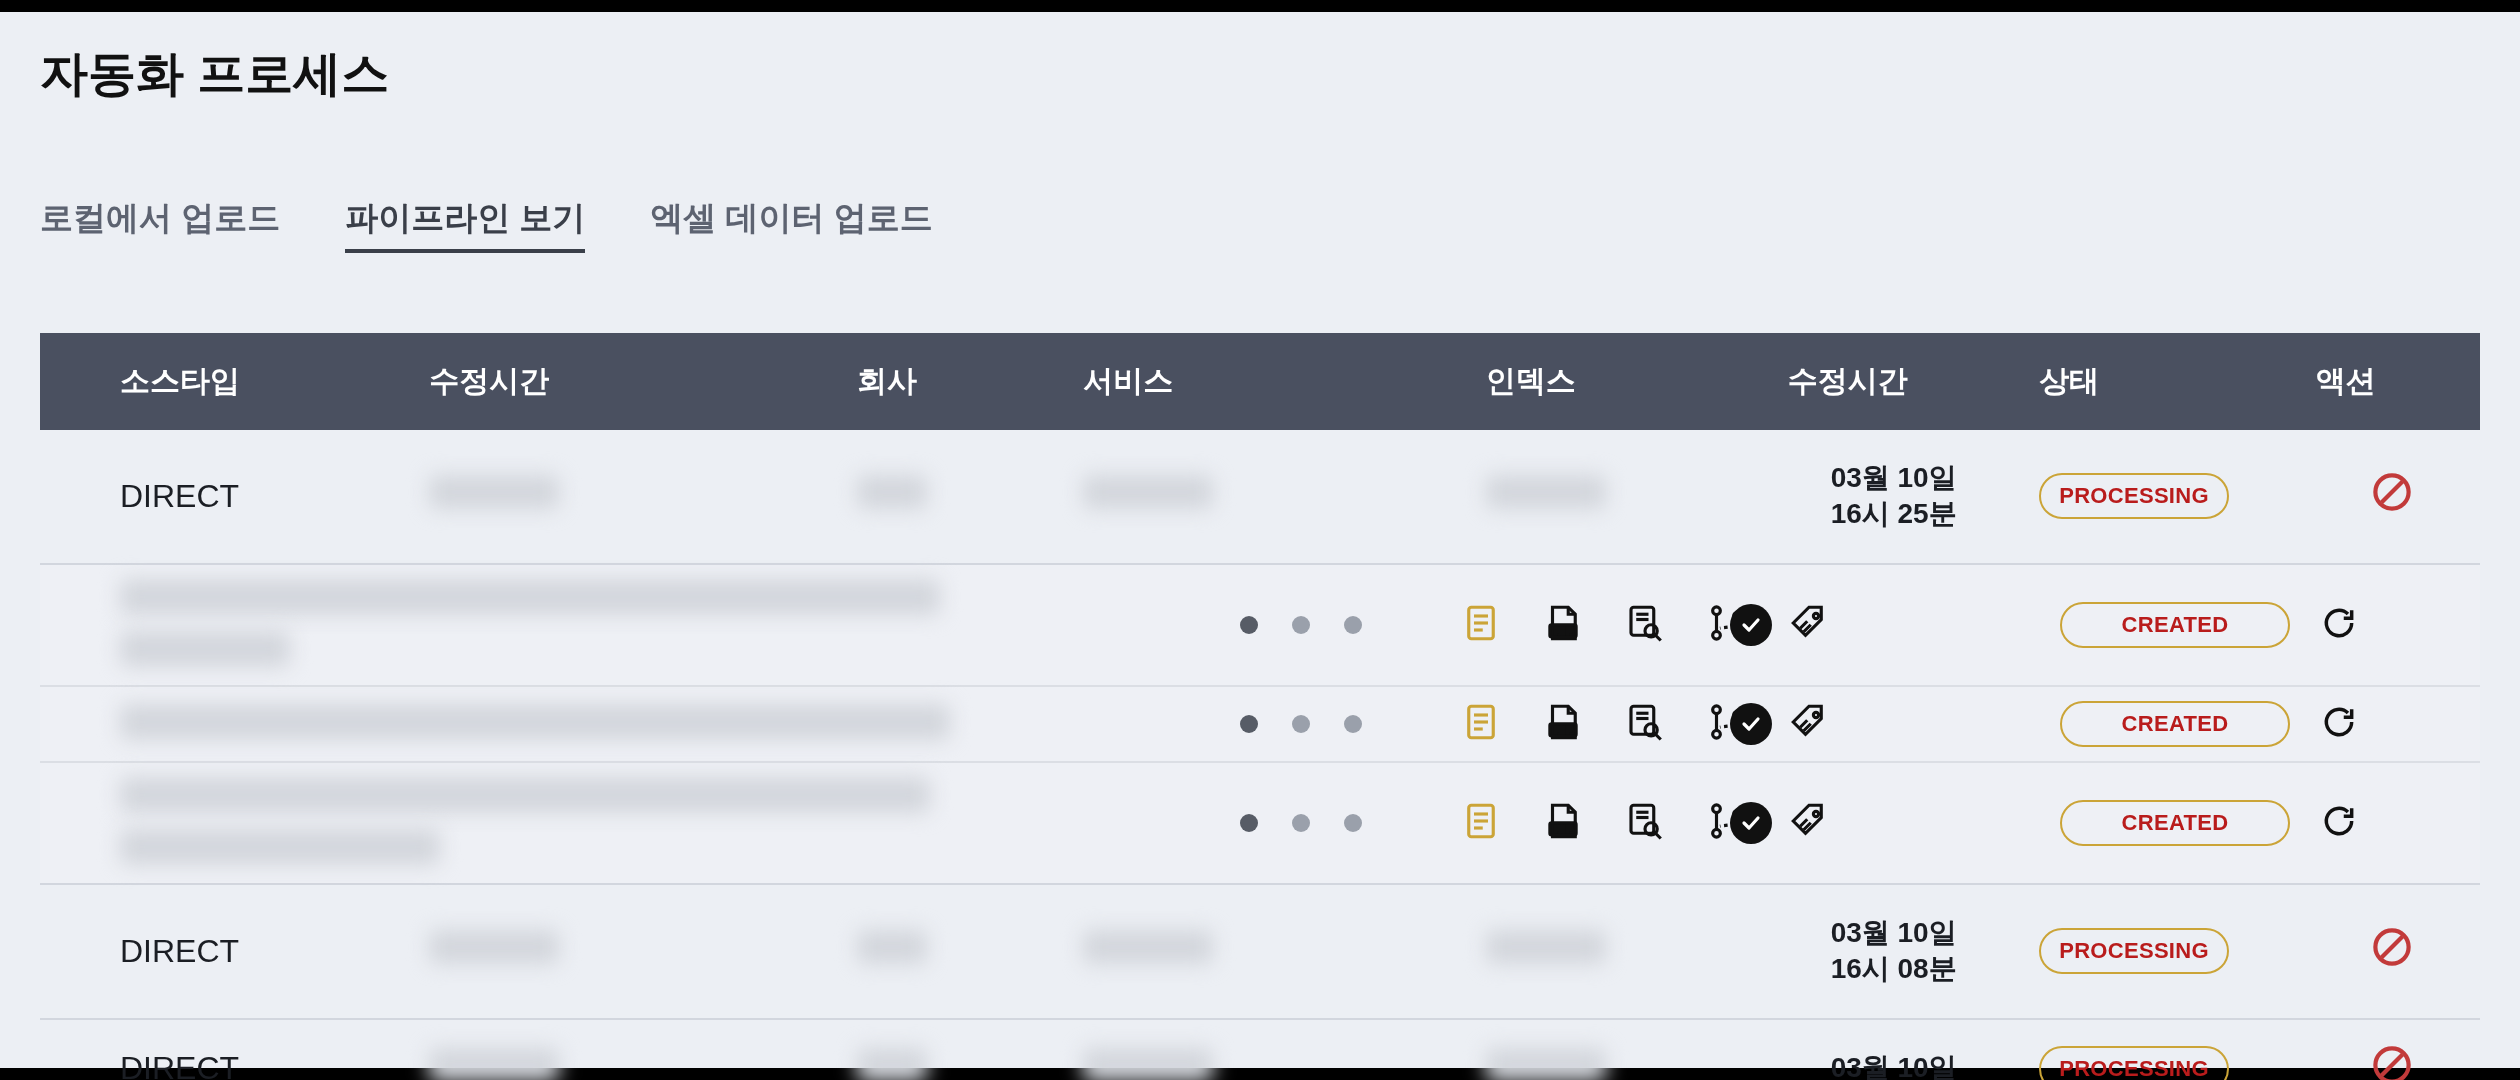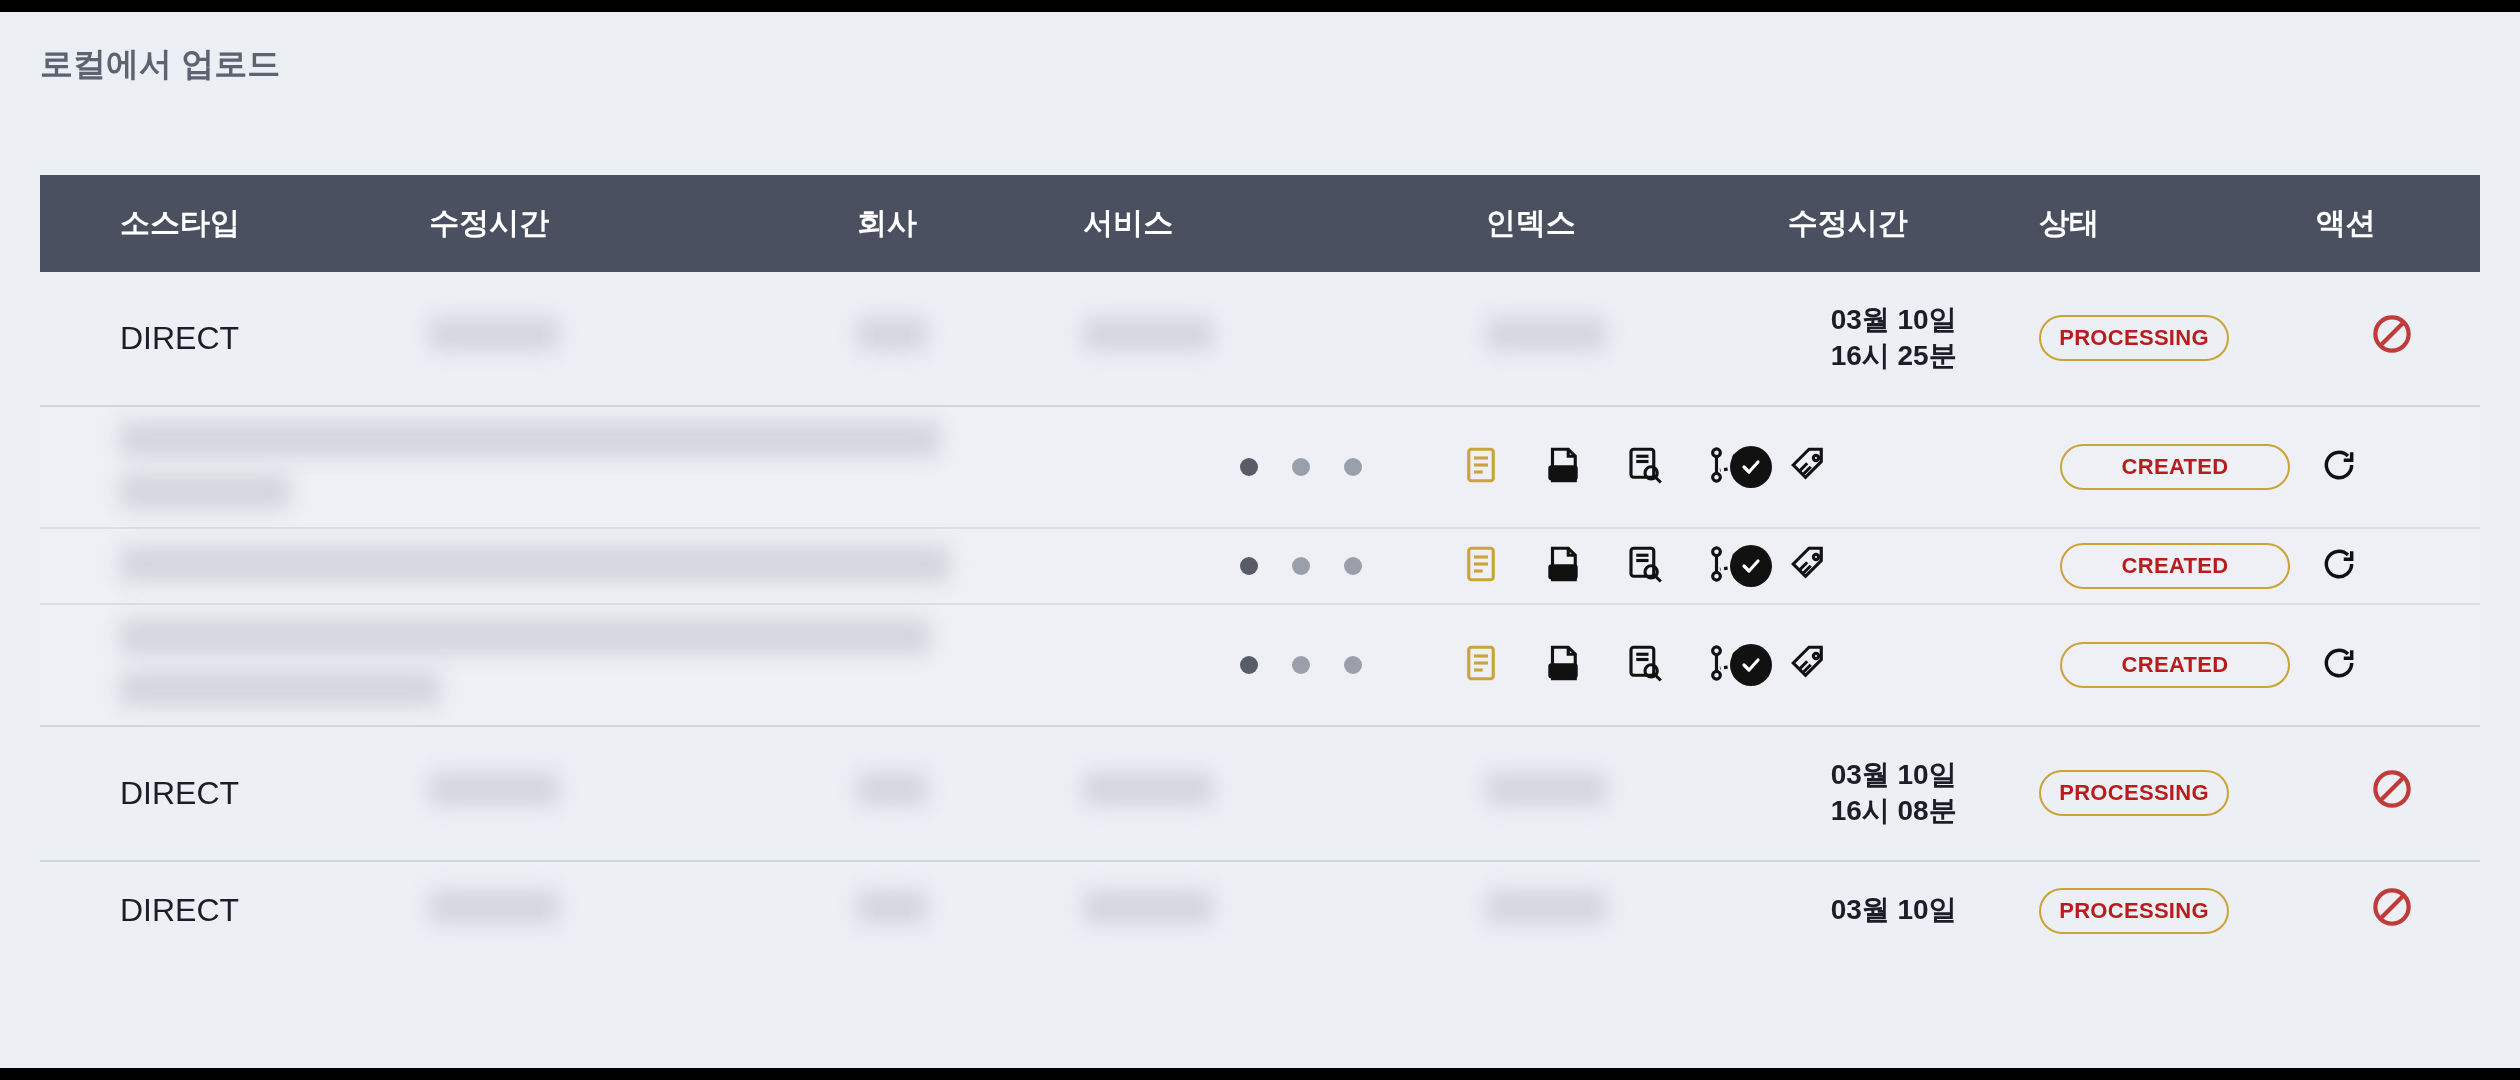--- a/index.html
+++ b/index.html
@@ -122,23 +122,26 @@
   .col-idx   { width: 12%; }
   .col-time  { width: 10%; }
   .col-stat  { width: 11%; }
   .col-act   { width: 7%;  }
 </style>
 </head>
 <body>
 
 <div class="viewport">
   <div class="page">
+    <h1 class="page-title">자동화 프로세스</h1>
 
     <div class="tabs">
       <div class="tab">로컬에서 업로드</div>
+      <div class="tab active">파이프라인 보기</div>
+      <div class="tab">엑셀 데이터 업로드</div>
     </div>
 
     <table class="table">
       <colgroup>
         <col class="col-src">
           <col class="col-name">
           <col class="col-comp">
           <col class="col-svc">
         <col class="col-idx">
           <col class="col-time">

